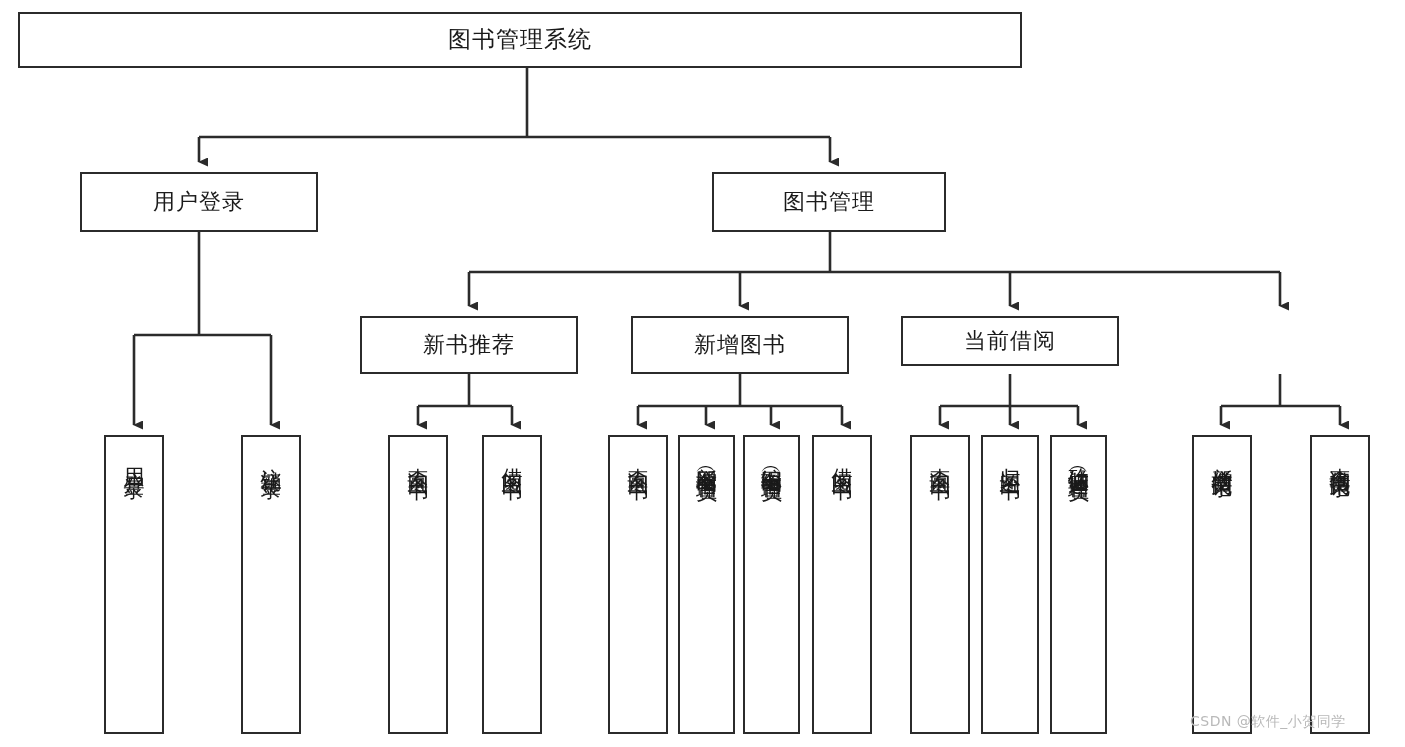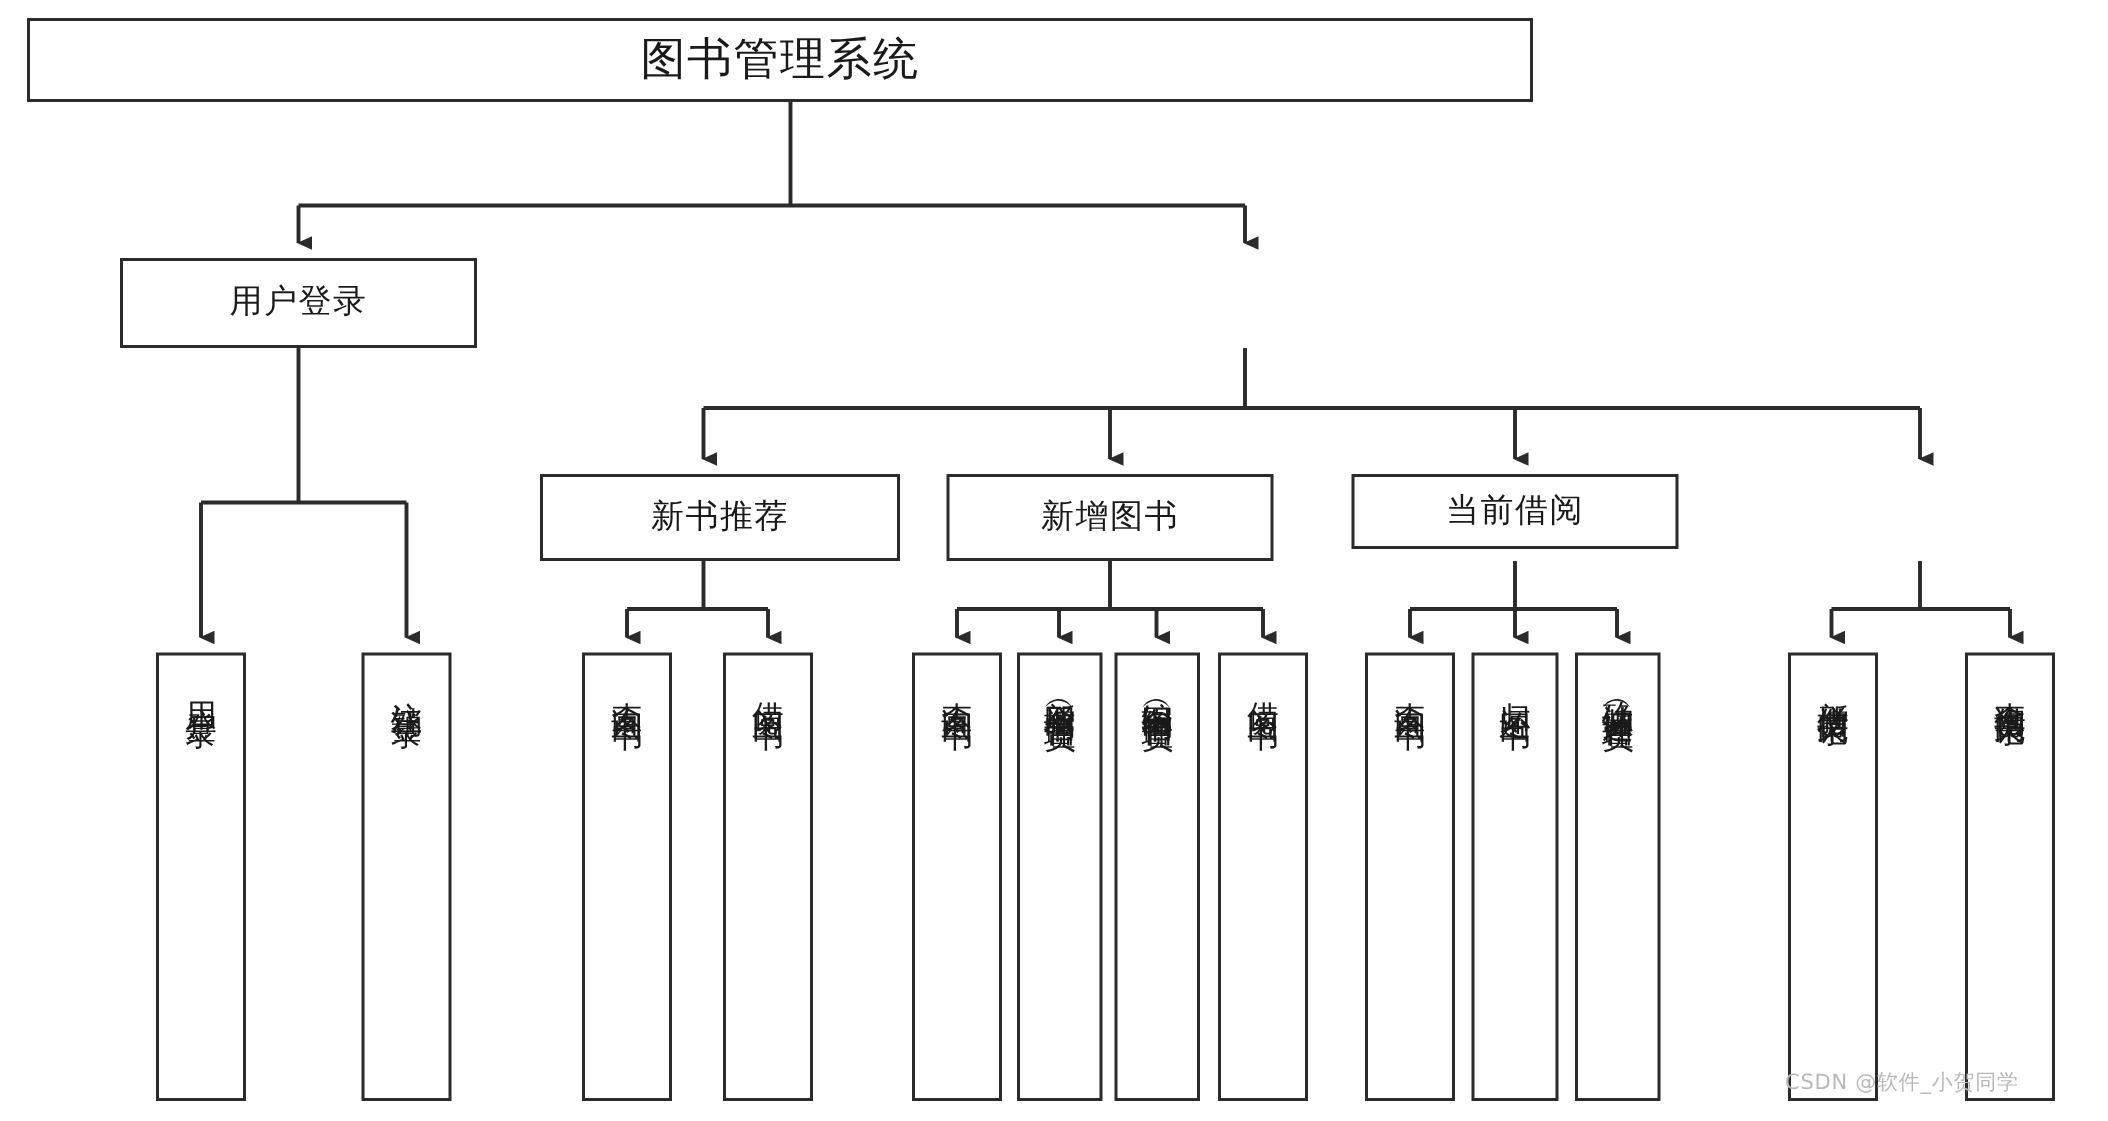--- a/index.html
+++ b/index.html
@@ -41,21 +41,21 @@
     text-align: center;
     line-height: 1.18;
     white-space: nowrap;
   }
   
   .node.horiz .node-label {
     font-size: 22px;
     letter-spacing: 1px;
   }
   .node.root .node-label {
-    font-size: 30px;
+    font-size: 23px;
   }
   
   .node.leaf {
     align-items: flex-start;
     justify-content: center;
     padding-top: 14px;
   }
   .node.leaf .node-label {
     writing-mode: vertical-rl;
     text-orientation: upright;
@@ -131,22 +131,25 @@
     </g>
   </svg>
 
   <div class="node horiz root" style="left:18px; top:12px; width:1004px; height:56px;">
     <span class="node-label">图书管理系统</span>
   </div>
 
   <div class="node horiz" style="left:80px; top:172px; width:238px; height:60px;">
     <span class="node-label">用户登录</span>
   </div>
-
-  <div class="node horiz" style="left:360px; top:316px; width:240px; height:58px;">
+  <div class="node horiz" style="left:712px; top:172px; width:234px; height:60px;">
+    <span class="node-label">图书管理</span>
+  </div>
+
+  <div class="node horiz" style="left:360px; top:316px; width:218px; height:58px;">
     <span class="node-label">新书推荐</span>
   </div>
   <div class="node horiz" style="left:631px; top:316px; width:218px; height:58px;">
     <span class="node-label">新增图书</span>
   </div>
   <div class="node horiz" style="left:901px; top:316px; width:218px; height:50px;">
     <span class="node-label">当前借阅</span>
   </div>
 
   <div class="node leaf" style="left:104px; top:435px; width:60px; height:299px;">

